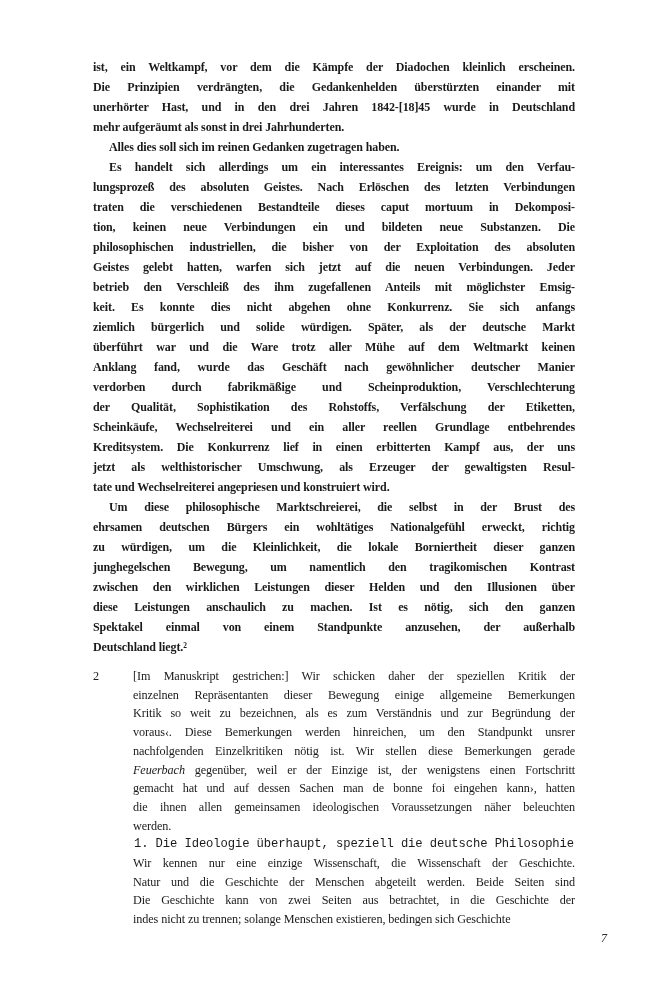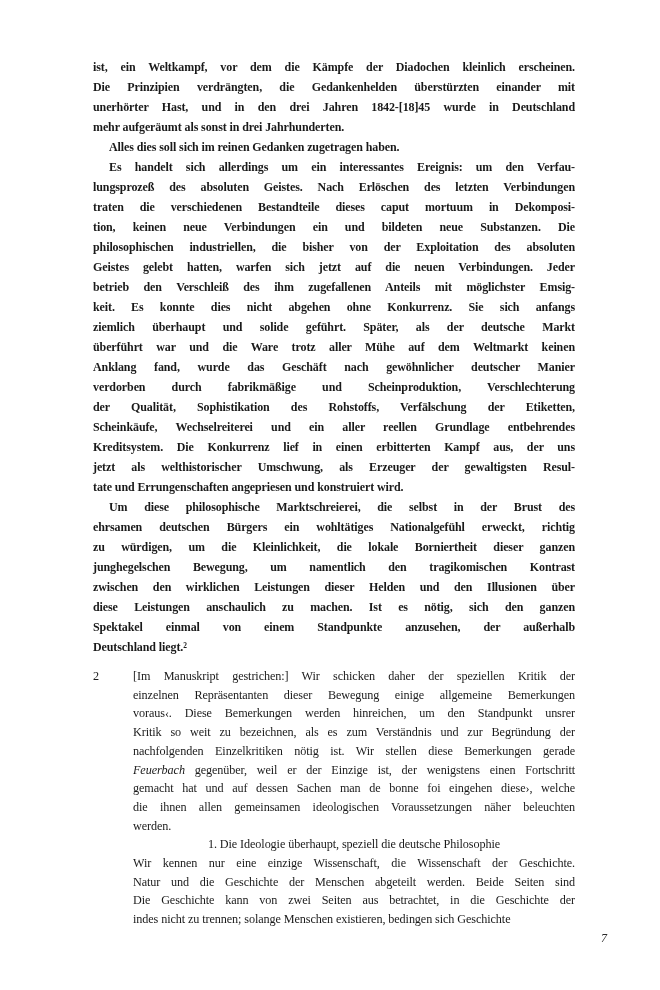--- a/index.html
+++ b/index.html
@@ -35,21 +35,21 @@
     line-height: 18.7px;
     letter-spacing: -0.1px;
   }
   .footnote-marker {
     position: absolute;
     left: -40px; top: 0;
   }
   .line { text-align: justify; white-space: normal; }
   .line.just { text-align-last: justify; }
   .line.ind { text-indent: 16px; }
-  .line.center { text-align: center; text-align-last: center; }
+  .line.center { text-align: center; text-align-last: center; font-family: Liberation Mono, monospace; }
   .line i { font-style: italic; font-family: Liberation Serif, serif; }
   .line sup {
     font-size: 0.62em;
     vertical-align: baseline;
     position: relative;
     top: -0.45em;
     line-height: 0;
   }
   .page-number {
     position: absolute;
@@ -72,48 +72,48 @@
         <div class="line">mehr aufgeräumt als sonst in drei Jahrhunderten.</div>
         <div class="line ind">Alles dies soll sich im reinen Gedanken zugetragen haben.</div>
         <div class="line just ind">Es handelt sich allerdings um ein interessantes Ereignis: um den Verfau-</div>
         <div class="line just">lungsprozeß des absoluten Geistes. Nach Erlöschen des letzten Verbindungen</div>
         <div class="line just">traten die verschiedenen Bestandteile dieses caput mortuum in Dekomposi-</div>
         <div class="line just">tion, keinen neue Verbindungen ein und bildeten neue Substanzen. Die</div>
         <div class="line just">philosophischen industriellen, die bisher von der Exploitation des absoluten</div>
         <div class="line just">Geistes gelebt hatten, warfen sich jetzt auf die neuen Verbindungen. Jeder</div>
         <div class="line just">betrieb den Verschleiß des ihm zugefallenen Anteils mit möglichster Emsig-</div>
         <div class="line just">keit. Es konnte dies nicht abgehen ohne Konkurrenz. Sie sich anfangs</div>
-        <div class="line just">ziemlich überhaupt und solide geführt. Später, als der deutsche Markt</div>
+        <div class="line just">ziemlich bürgerlich und solide würdigen. Später, als der deutsche Markt</div>
         <div class="line just">überführt war und die Ware trotz aller Mühe auf dem Weltmarkt keinen</div>
         <div class="line just">Anklang fand, wurde das Geschäft nach gewöhnlicher deutscher Manier</div>
         <div class="line just">verdorben durch fabrikmäßige und Scheinproduktion, Verschlechterung</div>
         <div class="line just">der Qualität, Sophistikation des Rohstoffs, Verfälschung der Etiketten,</div>
         <div class="line just">Scheinkäufe, Wechselreiterei und ein aller reellen Grundlage entbehrendes</div>
         <div class="line just">Kreditsystem. Die Konkurrenz lief in einen erbitterten Kampf aus, der uns</div>
         <div class="line just">jetzt als welthistorischer Umschwung, als Erzeuger der gewaltigsten Resul-</div>
-        <div class="line">tate und Errungenschaften angepriesen und konstruiert wird.</div>
+        <div class="line">tate und Wechselreiterei angepriesen und konstruiert wird.</div>
         <div class="line just ind">Um diese philosophische Marktschreierei, die selbst in der Brust des</div>
         <div class="line just">ehrsamen deutschen Bürgers ein wohltätiges Nationalgefühl erweckt, richtig</div>
         <div class="line just">zu würdigen, um die Kleinlichkeit, die lokale Borniertheit dieser ganzen</div>
         <div class="line just">junghegelschen Bewegung, um namentlich den tragikomischen Kontrast</div>
         <div class="line just">zwischen den wirklichen Leistungen dieser Helden und den Illusionen über</div>
         <div class="line just">diese Leistungen anschaulich zu machen. Ist es nötig, sich den ganzen</div>
         <div class="line just">Spektakel einmal von einem Standpunkte anzusehen, der außerhalb</div>
         <div class="line">Deutschland liegt.<sup>2</sup></div>
       </div>
     <div class="footnote-section">
       <span class="footnote-marker">2</span>
       <div id="footnote-lines">
           <div class="line just">[Im Manuskript gestrichen:] Wir schicken daher der speziellen Kritik der</div>
           <div class="line just">einzelnen Repräsentanten dieser Bewegung einige allgemeine Bemerkungen</div>
+          <div class="line just">Kritik so weit zu bezeichnen, als es zum Verständnis und zur Begründung der</div>
           <div class="line just">voraus‹. Diese Bemerkungen werden hinreichen, um den Standpunkt unsrer</div>
-          <div class="line just">Kritik so weit zu bezeichnen, als es zum Verständnis und zur Begründung der</div>
           <div class="line just">nachfolgenden Einzelkritiken nötig ist. Wir stellen diese Bemerkungen gerade</div>
           <div class="line just"><i>Feuerbach</i> gegenüber, weil er der Einzige ist, der wenigstens einen Fortschritt</div>
-          <div class="line just">gemacht hat und auf dessen Sachen man de bonne foi eingehen diese›, welche</div>
+          <div class="line just">gemacht hat und auf dessen Sachen man de bonne foi eingehen kann›, hatten</div>
           <div class="line just">die ihnen allen gemeinsamen ideologischen Voraussetzungen näher beleuchten</div>
           <div class="line">werden.</div>
           <div class="line center">1. Die Ideologie überhaupt, speziell die deutsche Philosophie</div>
           <div class="line just">Wir kennen nur eine einzige Wissenschaft, die Wissenschaft der Geschichte.</div>
           <div class="line just">Natur und die Geschichte der Menschen abgeteilt werden. Beide Seiten sind</div>
           <div class="line just">Die Geschichte kann von zwei Seiten aus betrachtet, in die Geschichte der</div>
           <div class="line">indes nicht zu trennen; solange Menschen existieren, bedingen sich Geschichte</div>
         </div>
     </div>
   </div>

